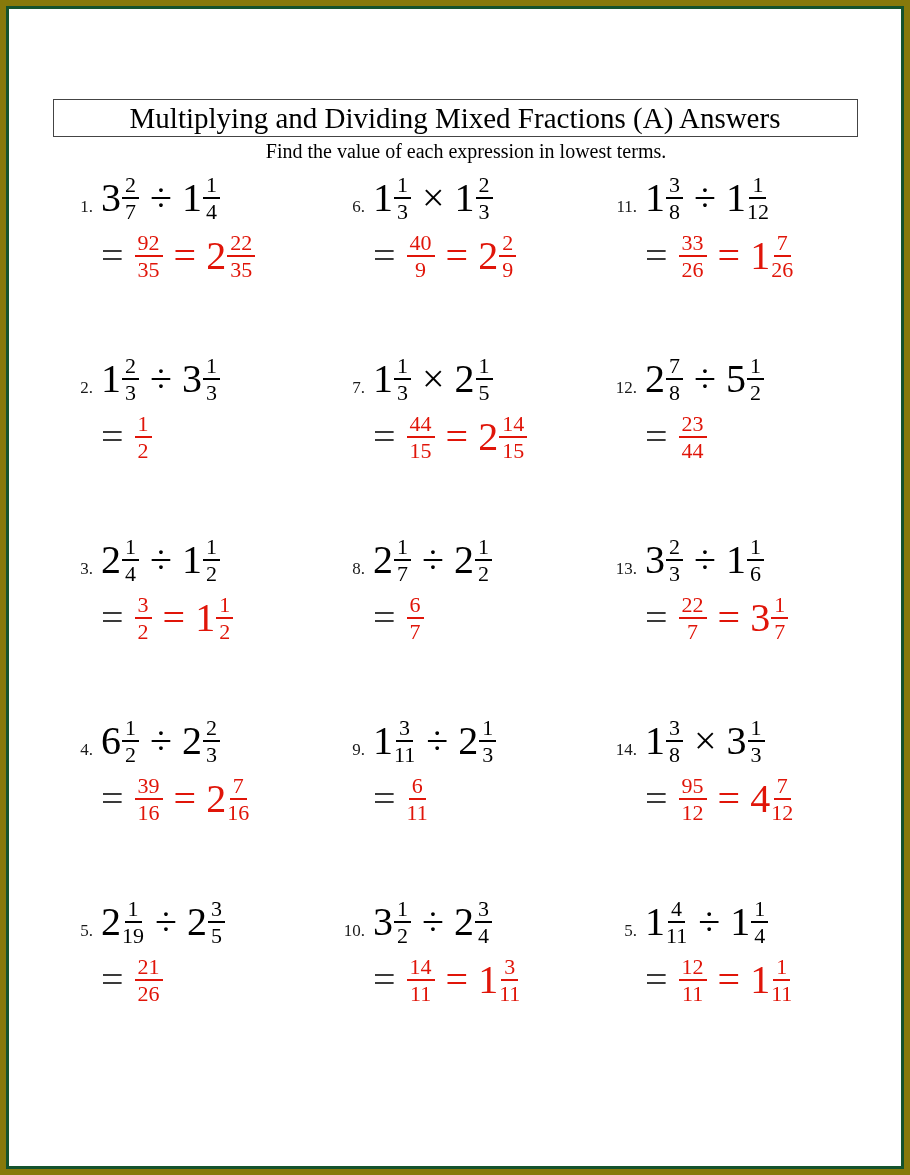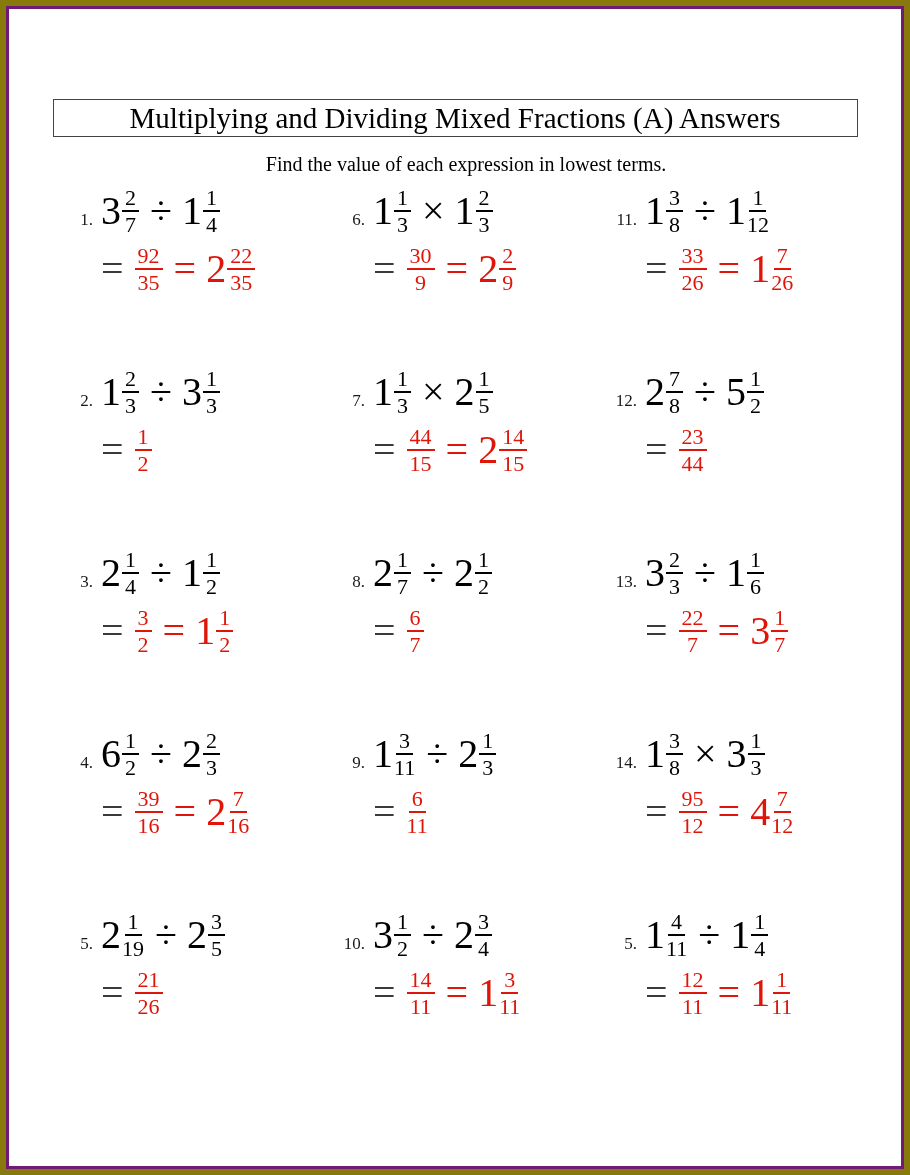--- a/index.html
+++ b/index.html
@@ -14,37 +14,37 @@
     box-sizing: border-box;
     width: 910px;
     height: 1175px;
     background: #87790b;
     padding: 6px;
   }
   .page-inner {
     box-sizing: border-box;
     width: 100%;
     height: 100%;
-    border: 3px solid #701a75;
+    border: 3px solid #14532d;
     background: #ffffff;
     overflow: hidden;
   }
   .title-box {
     width: 803px;
     height: 36px;
     margin: 90px auto 0 auto;
     border: 1px solid #444444;
     text-align: center;
     line-height: 36px;
     font-size: 29px;
     color: #000000;
     white-space: nowrap;
   }
   .instruction {
-    margin-top: 13px;
+    margin-top: 0;
     text-align: center;
     font-size: 20px;
     line-height: 28px;
     color: #000000;
     padding-left: 22px;
   }
   .problems-grid {
     display: grid;
     grid-template-columns: repeat(3, 1fr);
     grid-template-rows: repeat(5, 181px);
@@ -300,21 +300,21 @@
               <span class="whole">1</span>
               <span class="frac">
                 <span class="num">2</span>
                 <span class="den">3</span>
               </span>
             </span>
     </div>
     <div class="answer-line">
       <span class="eq eq-first">=</span>
       <span class="frac answer-frac">
-              <span class="num">30</span>
+              <span class="num">40</span>
               <span class="den">9</span>
             </span>
       <span class="eq eq-second">=</span>
       <span class="mixed answer-mixed">
               <span class="whole">2</span>
               <span class="frac">
                 <span class="num">2</span>
                 <span class="den">9</span>
               </span>
             </span>

